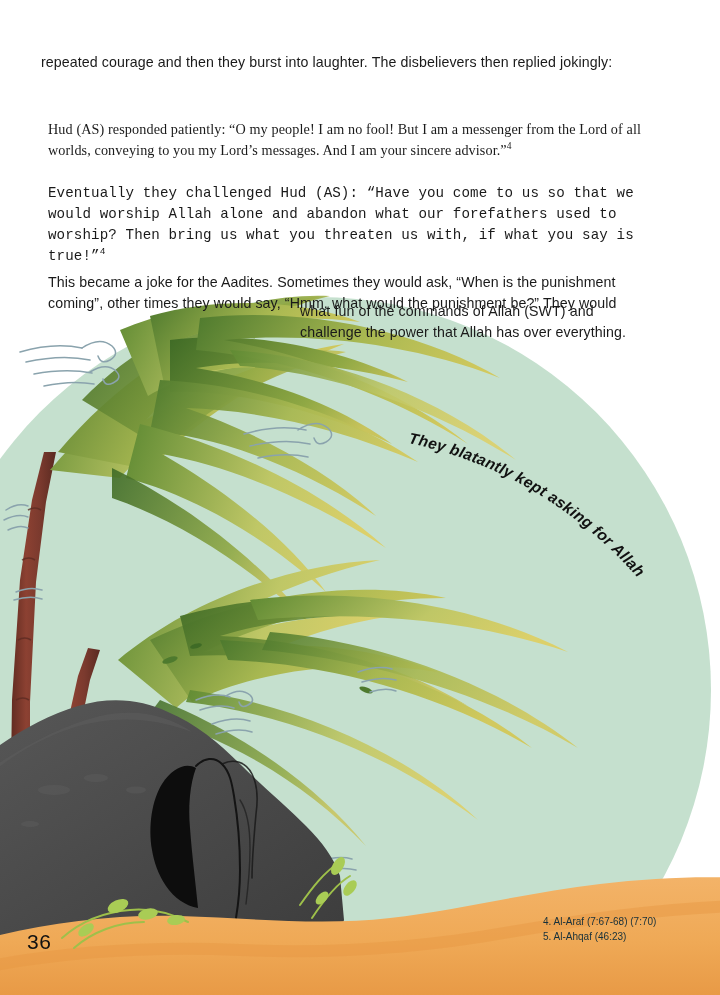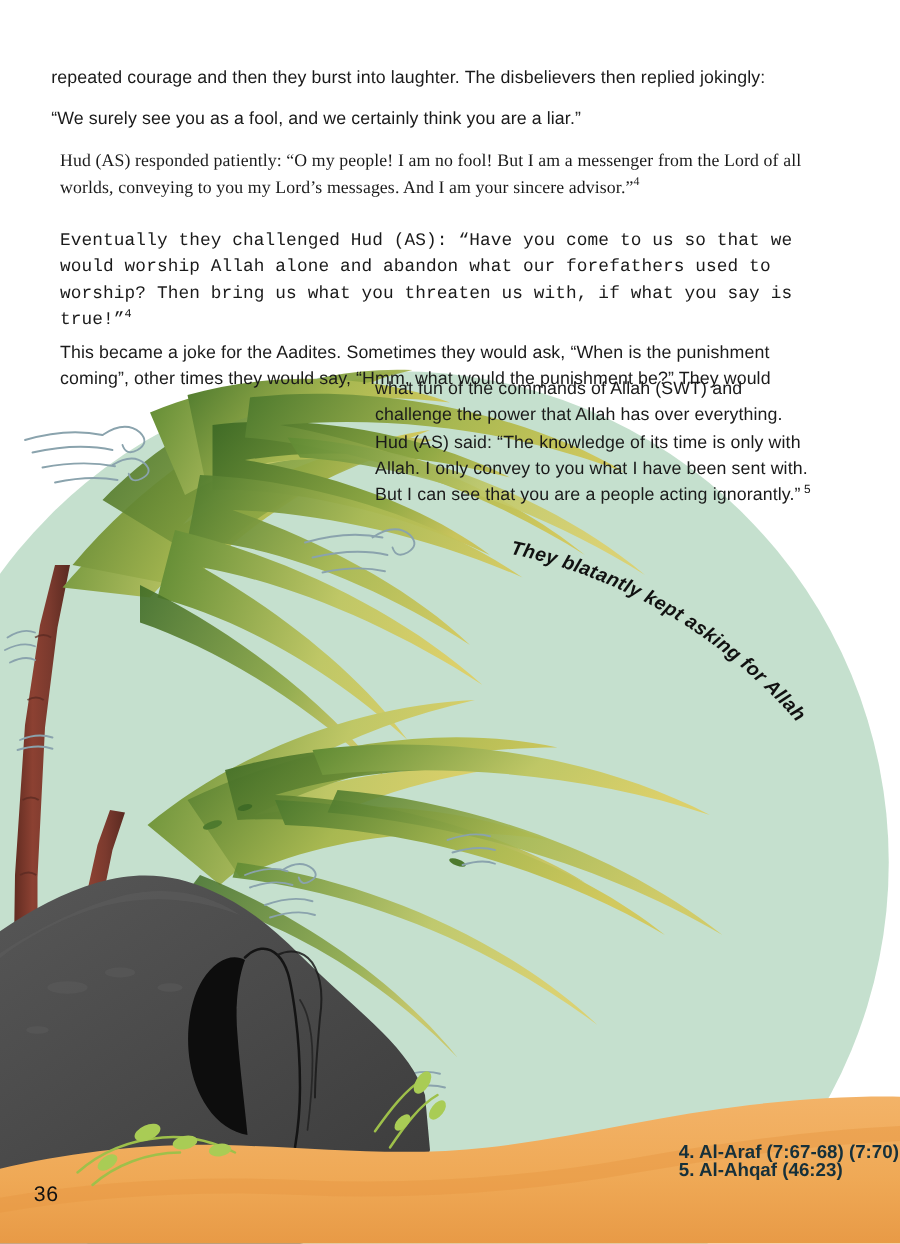--- a/index.html
+++ b/index.html
@@ -68,35 +68,33 @@
     fill: #111111;
     letter-spacing: 0.3px;
   }
 
   
   #footnotes {
     position: absolute;
     left: 543px;
     top: 915px;
     color: #16303a;
-    font-size: 15px;
+    font-size: 10px;
     line-height: 14.5px;
     white-space: pre-line;
-    font-weight: bold;
   }
 
   
   #page-number {
     position: absolute;
     left: 27px;
     top: 930px;
     color: #111111;
-    font-size: 17px;
+    font-size: 21px;
     letter-spacing: 0.5px;
-    margin-top: 16px;
   }
 </style>
 </head>
 <body>
 
 <div id="page">
 
   <svg class="art" viewBox="0 0 720 995" xmlns="http://www.w3.org/2000/svg">
     <defs>
       <clipPath id="pageClip">
@@ -315,31 +313,29 @@
         <ellipse cx="338" cy="866" rx="10" ry="5.4" transform="rotate(-58 338 866)"></ellipse>
         <ellipse cx="350" cy="888" rx="9" ry="5" transform="rotate(-52 350 888)"></ellipse>
         <ellipse cx="322" cy="898" rx="8" ry="4.4" transform="rotate(-46 322 898)"></ellipse>
       </g>
 
     </g>
   </svg>
 
   <div class="body-text" id="para-1">repeated courage and then they burst into laughter. The disbelievers then replied jokingly:</div>
 
-  <div class="body-text" id="para-2">“We surely see you as a fool, and we certainly think you are a liar.”</div>
 
   <div class="body-text" id="para-3"><span>Hud (AS) responded patiently: “O my people! I am no fool! But I am a messenger from the Lord of all worlds, conveying to you my Lord’s messages. And I am your sincere advisor.”</span><sup class="fn">4</sup></div>
 
   <div class="body-text" id="para-4"><span>Eventually they challenged Hud (AS): “Have you come to us so that we would worship Allah alone and abandon what our forefathers used to worship? Then bring us what you threaten us with, if what you say is true!”</span><sup class="fn">4</sup></div>
 
   <div class="body-text" id="para-5">This became a joke for the Aadites. Sometimes they would ask, “When is the punishment coming”, other times they would say, “Hmm, what would the punishment be?” They would</div>
 
   <div class="body-text" id="para-6">what fun of the commands of Allah (SWT) and challenge the power that Allah has over everything.</div>
 
-  <div class="body-text" id="para-7"><span>Hud (AS) said: “The knowledge of its time is only with Allah. I only convey to you what I have been sent with. But I can see that you are a people acting ignorantly.”</span><span class="fn-space"> </span><sup class="fn">5</sup></div>
 
   <svg id="curved-caption" viewBox="0 0 720 995" xmlns="http://www.w3.org/2000/svg">
     <defs>
       <path id="captionArc" d="M 408 443 C 500 462 578 510 638 578" fill="none"></path>
     </defs>
     <text>
       <textPath href="#captionArc" xlink:href="#captionArc" startOffset="0">They blatantly kept asking for Allah’s wrath...</textPath>
     </text>
   </svg>
 

